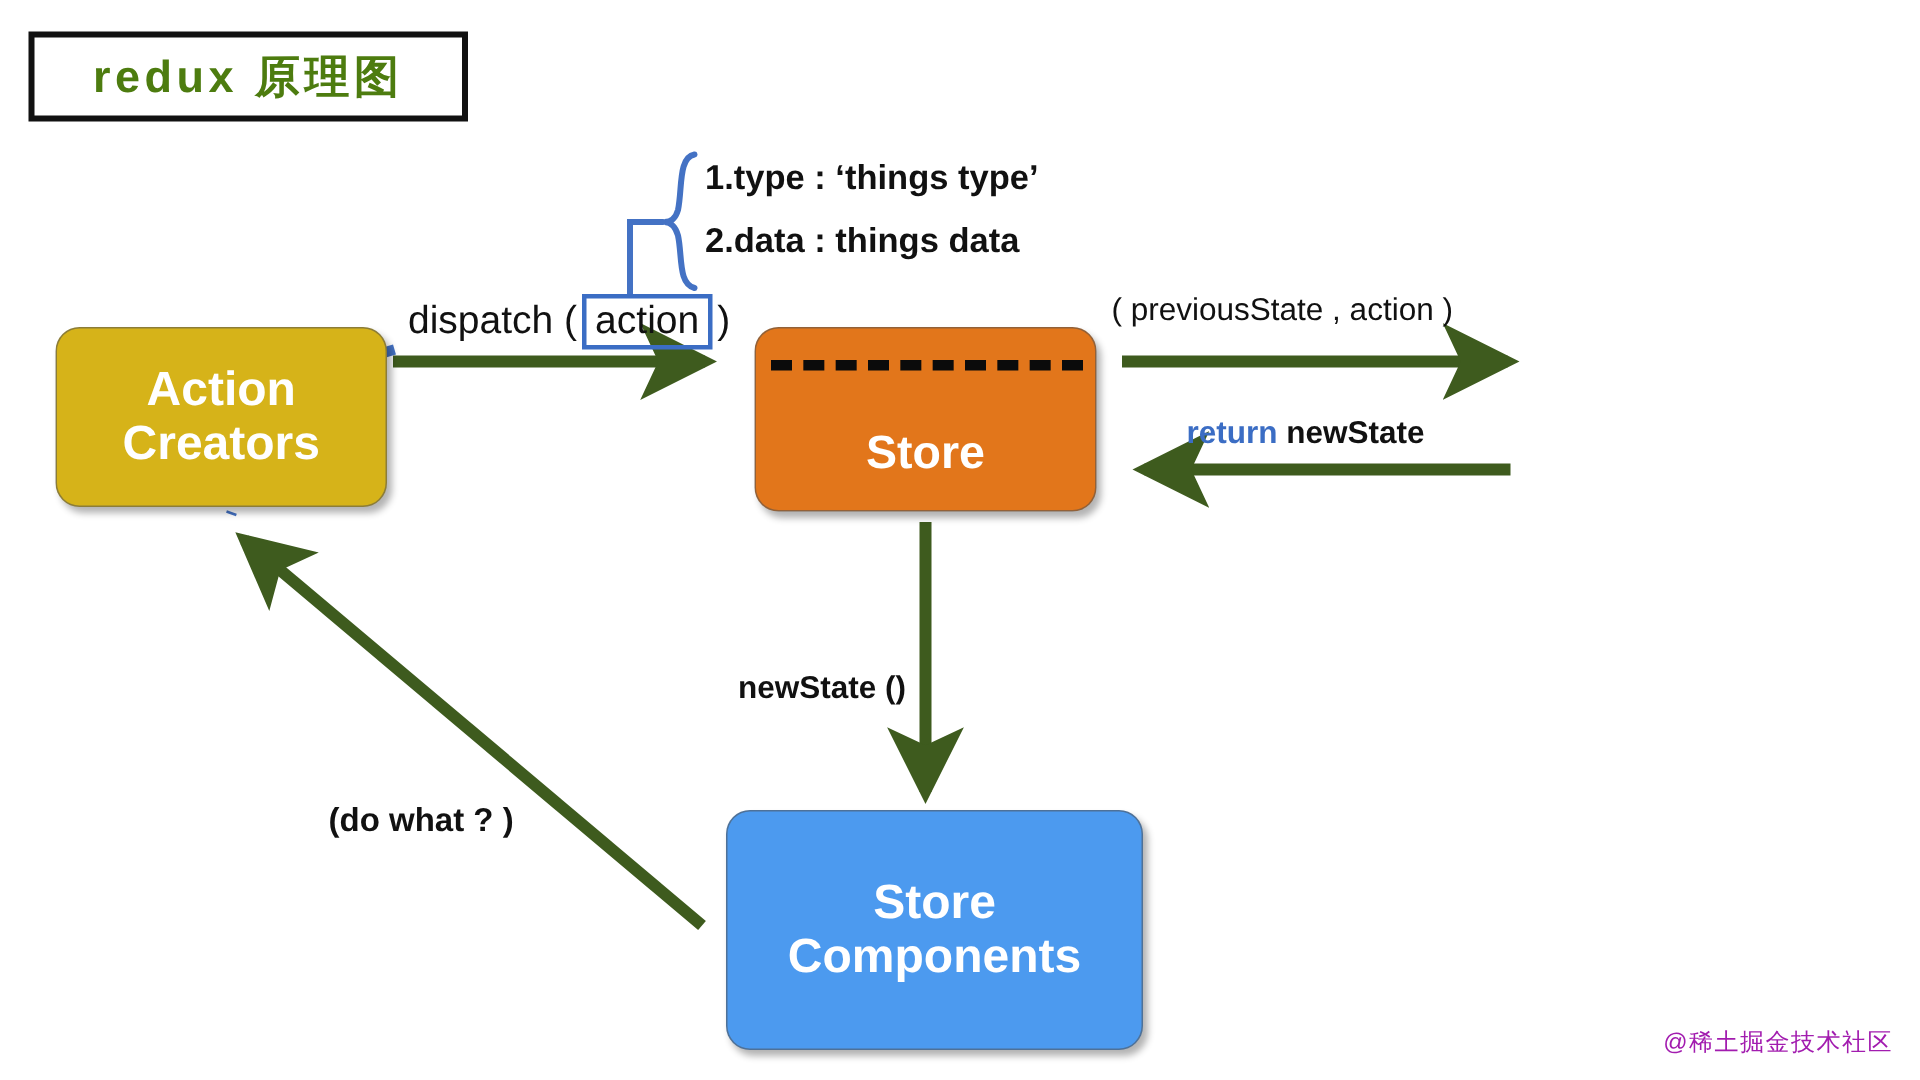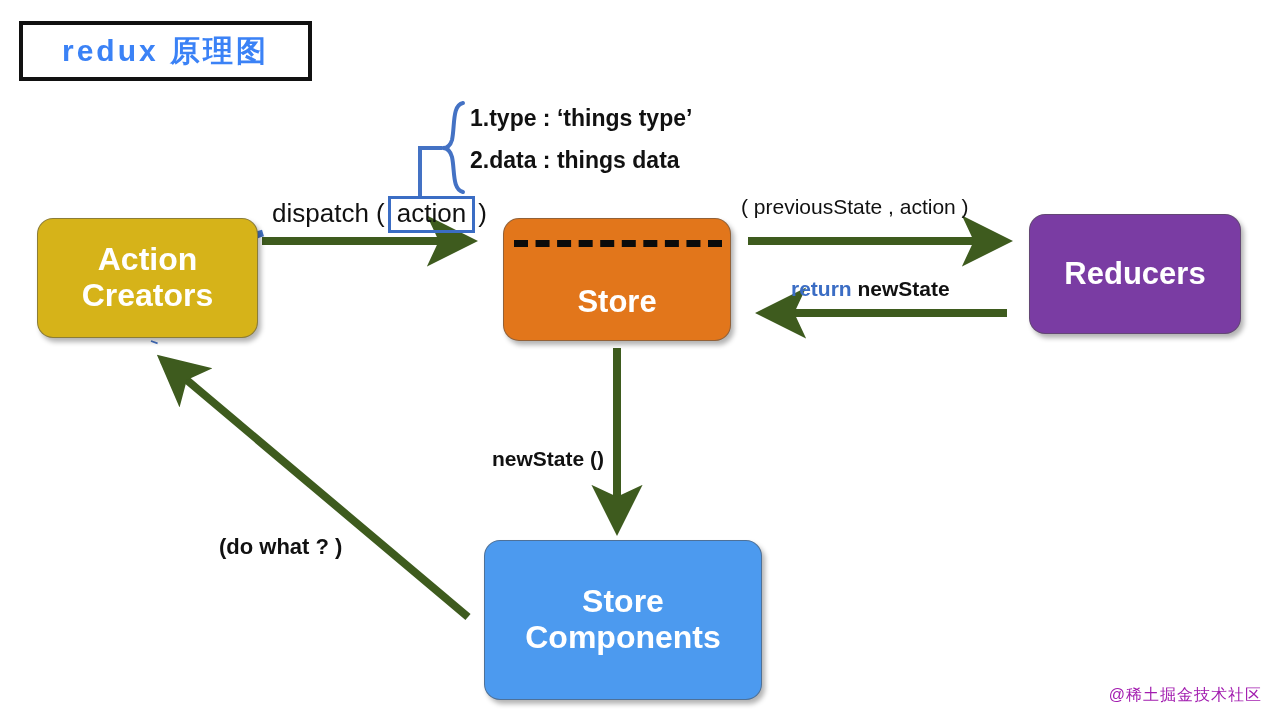--- a/index.html
+++ b/index.html
@@ -31,21 +31,21 @@
     height: 60px;
     border: 4px solid #111111;
     box-sizing: border-box;
     display: flex;
     align-items: center;
     justify-content: center;
   }
   .title-text {
     font-size: 30px;
     font-weight: 700;
-    color: #3b82f6;
+    color: #4d7c0f;
     letter-spacing: 3px;
     white-space: nowrap;
     font-family: "Liberation Sans", sans-serif;
   }
 
   
   .node {
     position: absolute;
     box-sizing: border-box;
     border-radius: 16px;
@@ -243,23 +243,20 @@
   <div class="node" id="node-action-creators">
     <span>Action</span>
     <span>Creators</span>
   </div>
 
   <div class="node" id="node-store">
     <div class="store-dash"></div>
     <span>Store</span>
   </div>
 
-  <div class="node" id="node-reducers">
-    <span>Reducers</span>
-  </div>
 
   <div class="node" id="node-react-components">
     <span>Store</span>
     <span>Components</span>
   </div>
 
   <div class="watermark">@稀土掘金技术社区</div>
 
 </div>
 

